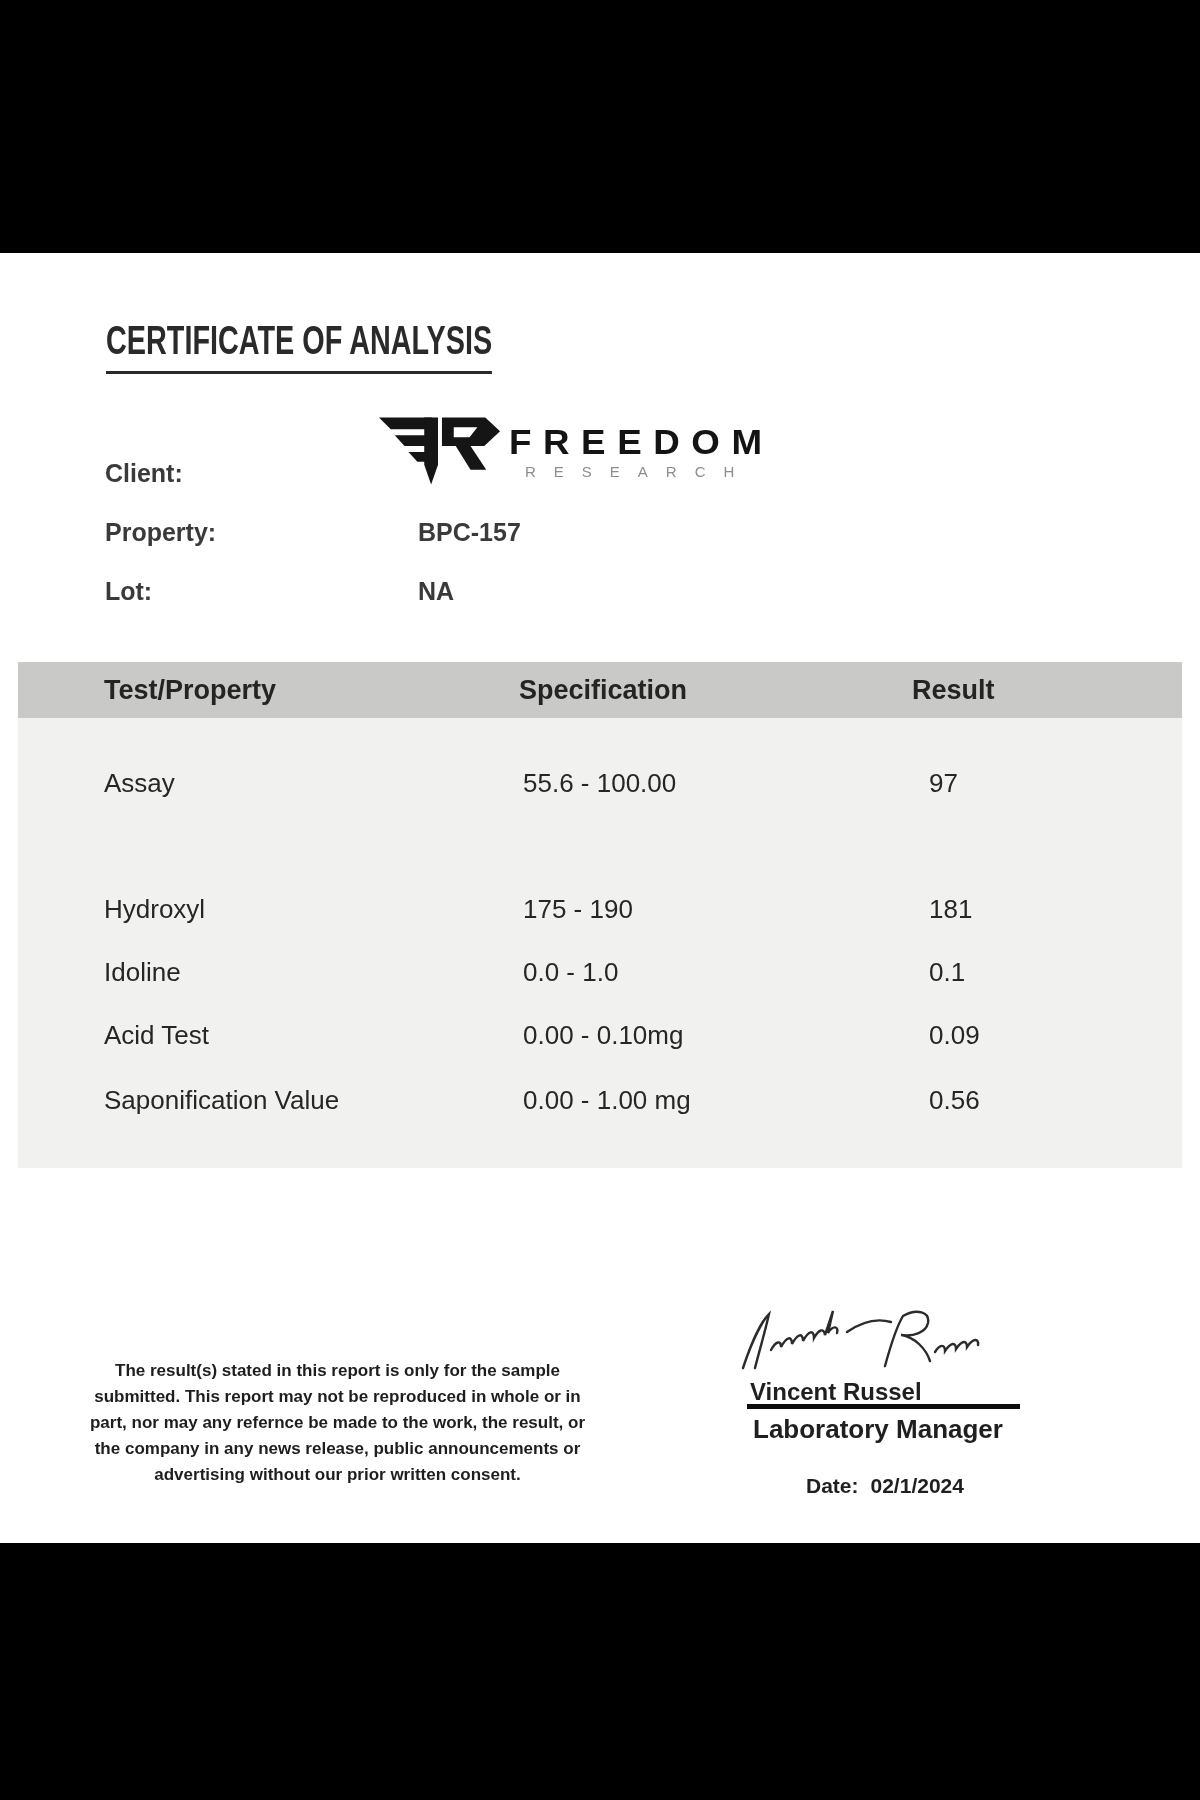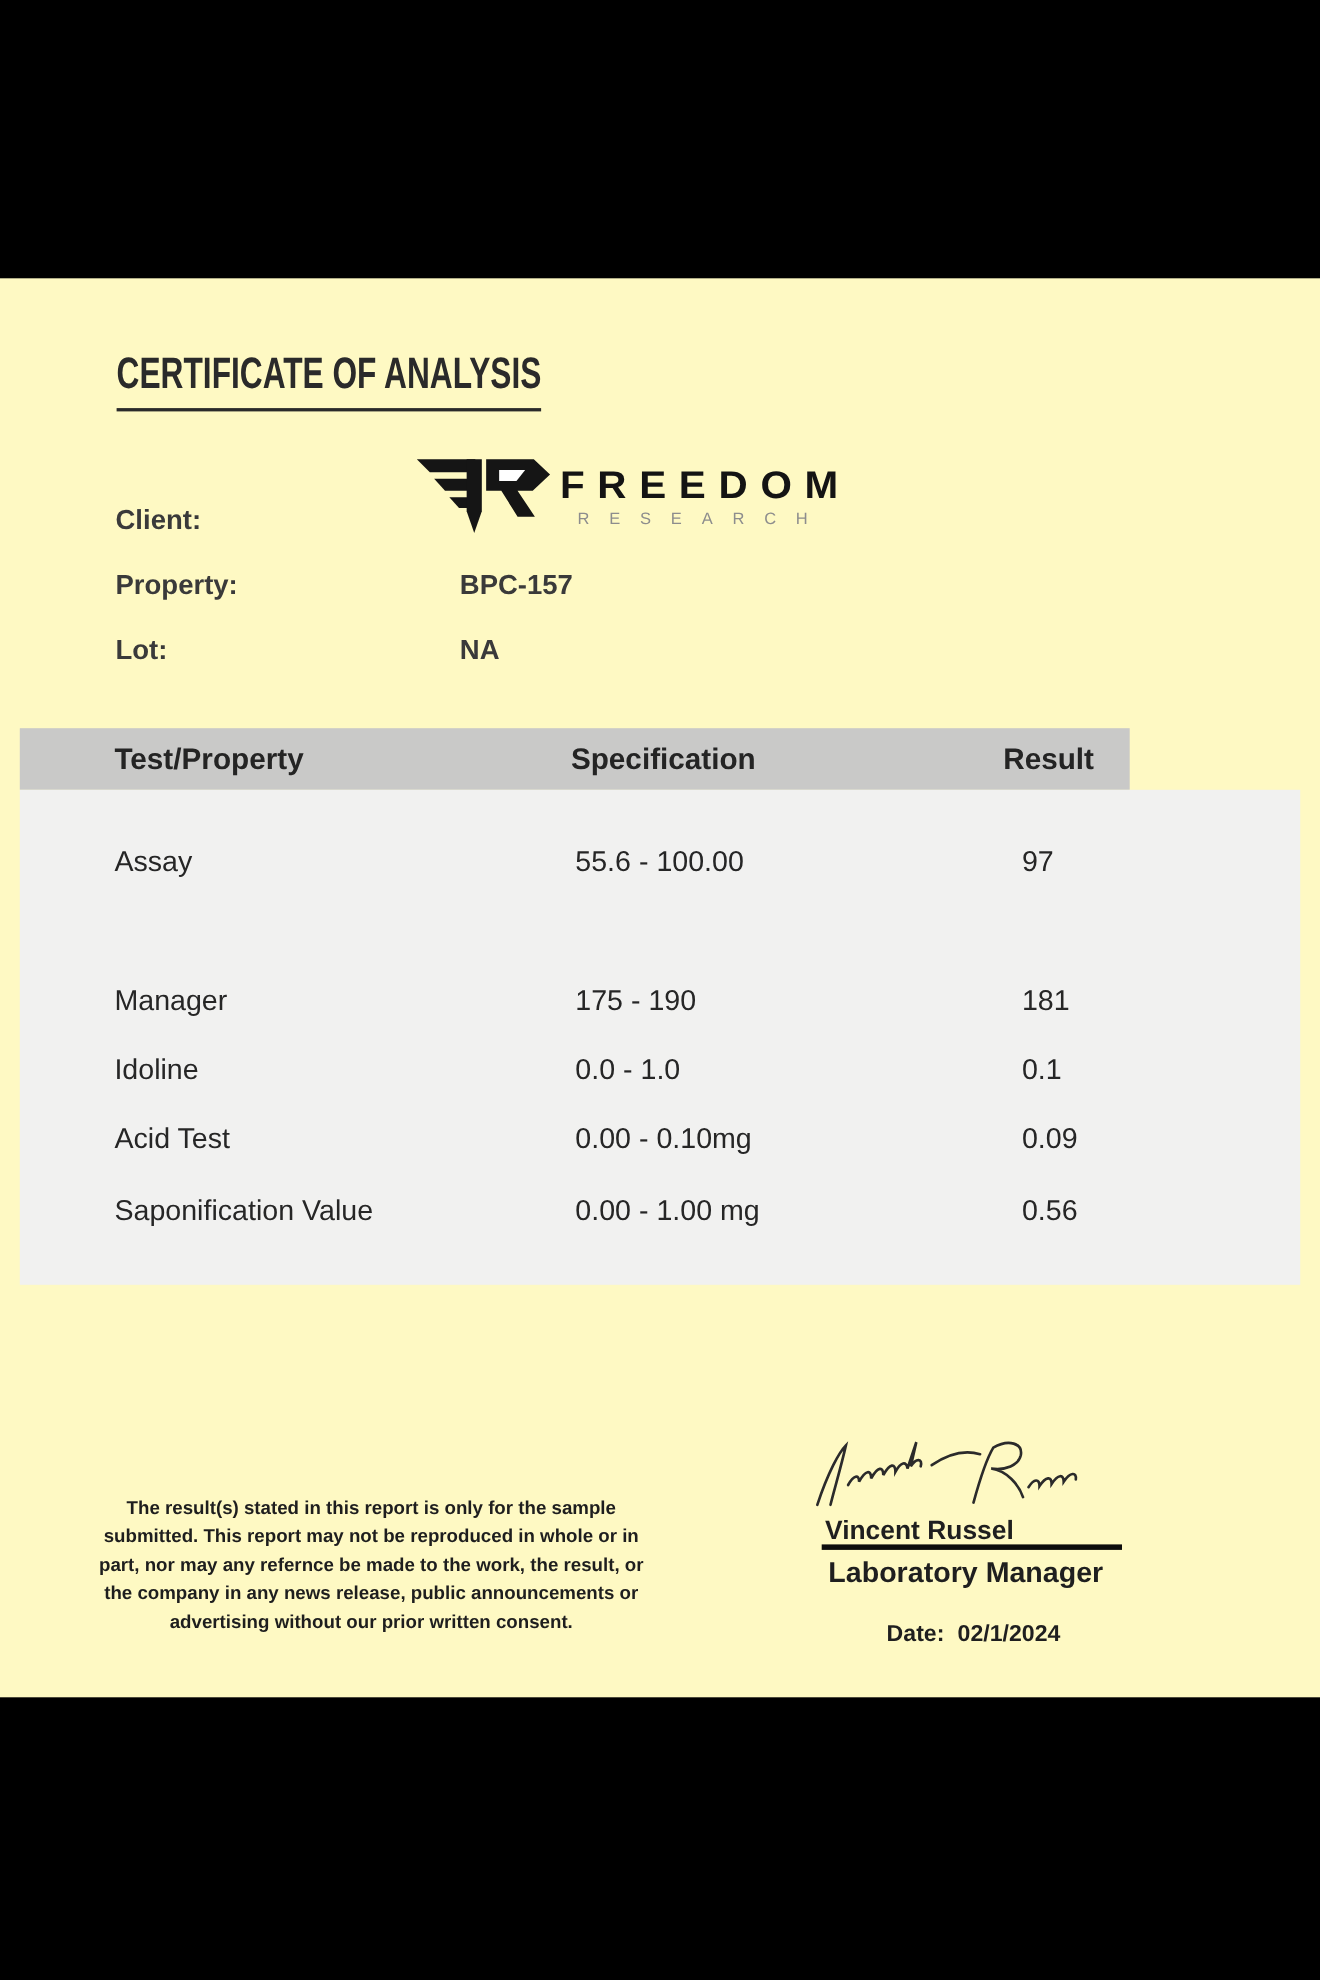--- a/index.html
+++ b/index.html
@@ -1,18 +1,18 @@
 <!DOCTYPE html>
 <html><head>
 <meta charset="utf-8">
 <style>
   html,body { margin:0; padding:0; background:#000; }
   .page {
     position:relative; width:1200px; height:1800px;
-    background:#fef9c3; overflow:hidden;
+    background:#ffffff; overflow:hidden;
     font-family:"Liberation Sans", sans-serif; color:#2b2b2b;
   }
   .bar { position:absolute; left:0; width:1200px; background:#000000; }
   .bar-top { top:0; height:253px; }
   .bar-bottom { top:1543px; height:257px; }
 
   .doc-title {
     position:absolute; left:106px; top:318px;
     font-size:40px; font-weight:600; color:#2a2a2a;
     letter-spacing:0px; white-space:nowrap;
@@ -36,21 +36,21 @@
 
   
   .meta-label { position:absolute; left:105px; font-size:25px; font-weight:600; color:#3a3a3a;text-align:right; }
   .meta-value { position:absolute; left:418px; font-size:25px; font-weight:600; color:#3a3a3a; }
   .row-client  { top:459px; }
   .row-product { top:518px; }
   .row-lot     { top:577px; }
 
   
   .tbl-head {
-    position:absolute; left:18px; top:662px; width:1009px; height:56px;
+    position:absolute; left:18px; top:662px; width:1164px; height:56px;
     background:#c9c9c8;
   }
   .tbl-head span { position:absolute; top:13px; font-size:27px; font-weight:600; color:#242424; }
   .th-property { left:86px; }
   .th-spec     { left:501px; }
   .th-result   { left:894px; }
 
   .tbl-body {
     position:absolute; left:18px; top:718px; width:1164px; height:450px;
     background:#f1f1f0;
@@ -120,21 +120,21 @@
   </div>
 
   <div class="tbl-body"></div>
 
   <div class="t-row t-row-0">
     <span class="c-property">Assay</span>
     <span class="c-spec">55.6 - 100.00</span>
     <span class="c-result">97</span>
   </div>
   <div class="t-row t-row-2">
-    <span class="c-property">Manager</span>
+    <span class="c-property">Hydroxyl</span>
     <span class="c-spec">175 - 190</span>
     <span class="c-result">181</span>
   </div>
   <div class="t-row t-row-3">
     <span class="c-property">Idoline</span>
     <span class="c-spec">0.0 - 1.0</span>
     <span class="c-result">0.1</span>
   </div>
   <div class="t-row t-row-4">
     <span class="c-property">Acid Test</span>

